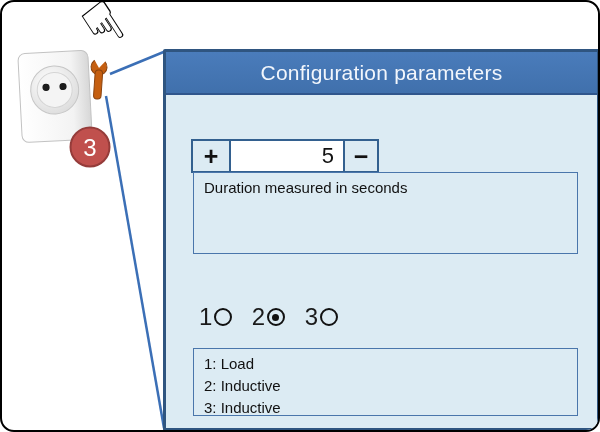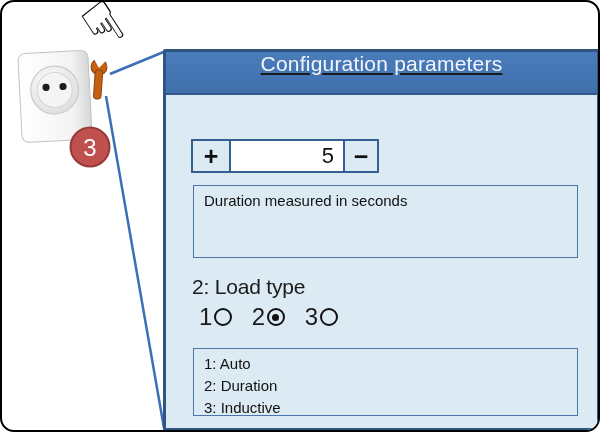--- a/index.html
+++ b/index.html
@@ -15,21 +15,21 @@
     font-family:"DejaVu Sans",sans-serif;
   }
   .panel{
     position:absolute;left:161px;top:47px;width:437px;height:382px;z-index:2;
     box-sizing:border-box;background:var(--panel-bg,#dcebf3);
     border:3px solid var(--panel-border,#2f5580);border-radius:2px;
   }
   .panel-header{
     position:absolute;left:0;top:0;right:0;height:41px;
     background:linear-gradient(180deg,var(--header-blue,#4a7cbb),var(--header-blue-dark,#4272ad));
-    border-bottom:2px solid #30568c;display:flex;justify-content:center;text-decoration:underline;
+    border-bottom:2px solid #30568c;display:flex;align-items:center;justify-content:center;
   }
   .panel-title{color:#f2f6fc;font-size:21px;letter-spacing:.2px;}
   .sec-title{position:absolute;font-size:21px;letter-spacing:-.2px;color:var(--text-dark,#1a1a1a);}
   .sec1-title{left:26px;top:55px;}
   .sec2-title{left:26px;top:223px;}
   .stepper-row{position:absolute;left:25px;top:87px;display:flex;align-items:center;gap:10px;}
   .stepper{
     display:flex;height:34px;box-sizing:border-box;width:188px;
     border:2px solid var(--stepper-border,#33608f);background:#fff;
   }
@@ -42,21 +42,21 @@
   .step-value{
     flex:1;background:var(--value-bg,#fff);display:flex;align-items:center;justify-content:flex-end;
     padding-right:9px;font-size:22px;color:#111;
   }
   .range-hint{font-size:21px;color:var(--text-dark,#1a1a1a);}
   .desc-box{
     position:absolute;left:27px;width:385px;box-sizing:border-box;
     border:1.5px solid var(--box-border,#4a76ab);background:var(--panel-bg,#dcebf3);
     padding:4px 10px;font-size:15px;line-height:22px;color:#111;
   }
-  .desc1{top:133px;height:73px;}
+  .desc1{top:120px;height:82px;}
   .desc2{top:296px;height:68px;}
   .desc-line{display:block;}
   .radio-row{position:absolute;left:33px;top:251px;display:flex;gap:20px;align-items:center;}
   .radio{display:flex;align-items:center;cursor:default;}
   .radio-num{font-size:24px;letter-spacing:-.5px;}
   .radio-circle{
     width:18px;height:18px;border:2px solid #111;border-radius:50%;box-sizing:border-box;
     margin-left:2px;display:flex;align-items:center;justify-content:center;
   }
   .radio-dot{width:7px;height:7px;border-radius:50%;background:#111;display:none;}
@@ -119,21 +119,20 @@
         <div class="step-btn step-plus">+</div>
         <div class="step-value">5</div>
         <div class="step-btn step-minus">−</div>
       </div>
     </div>
 
     <div class="desc-box desc1">
       <span class="desc-line">Duration measured in seconds</span>
     </div>
 
-    <div class="sec-title sec2-title">2: Load type</div>
 
     <div class="radio-row">
       <span class="radio">
         <span class="radio-num">1</span>
         <span class="radio-circle">
           
         </span>
       </span>
       <span class="radio selected">
         <span class="radio-num">2</span>
@@ -143,19 +142,19 @@
       </span>
       <span class="radio">
         <span class="radio-num">3</span>
         <span class="radio-circle">
           
         </span>
       </span>
     </div>
 
     <div class="desc-box desc2">
-      <span class="desc-line">1: Auto</span>
-      <span class="desc-line">2: Duration</span>
+      <span class="desc-line">1: Load</span>
+      <span class="desc-line">2: Inductive</span>
       <span class="desc-line">3: Inductive</span>
     </div>
 
   </div>
 </div>
 
 </body></html>

